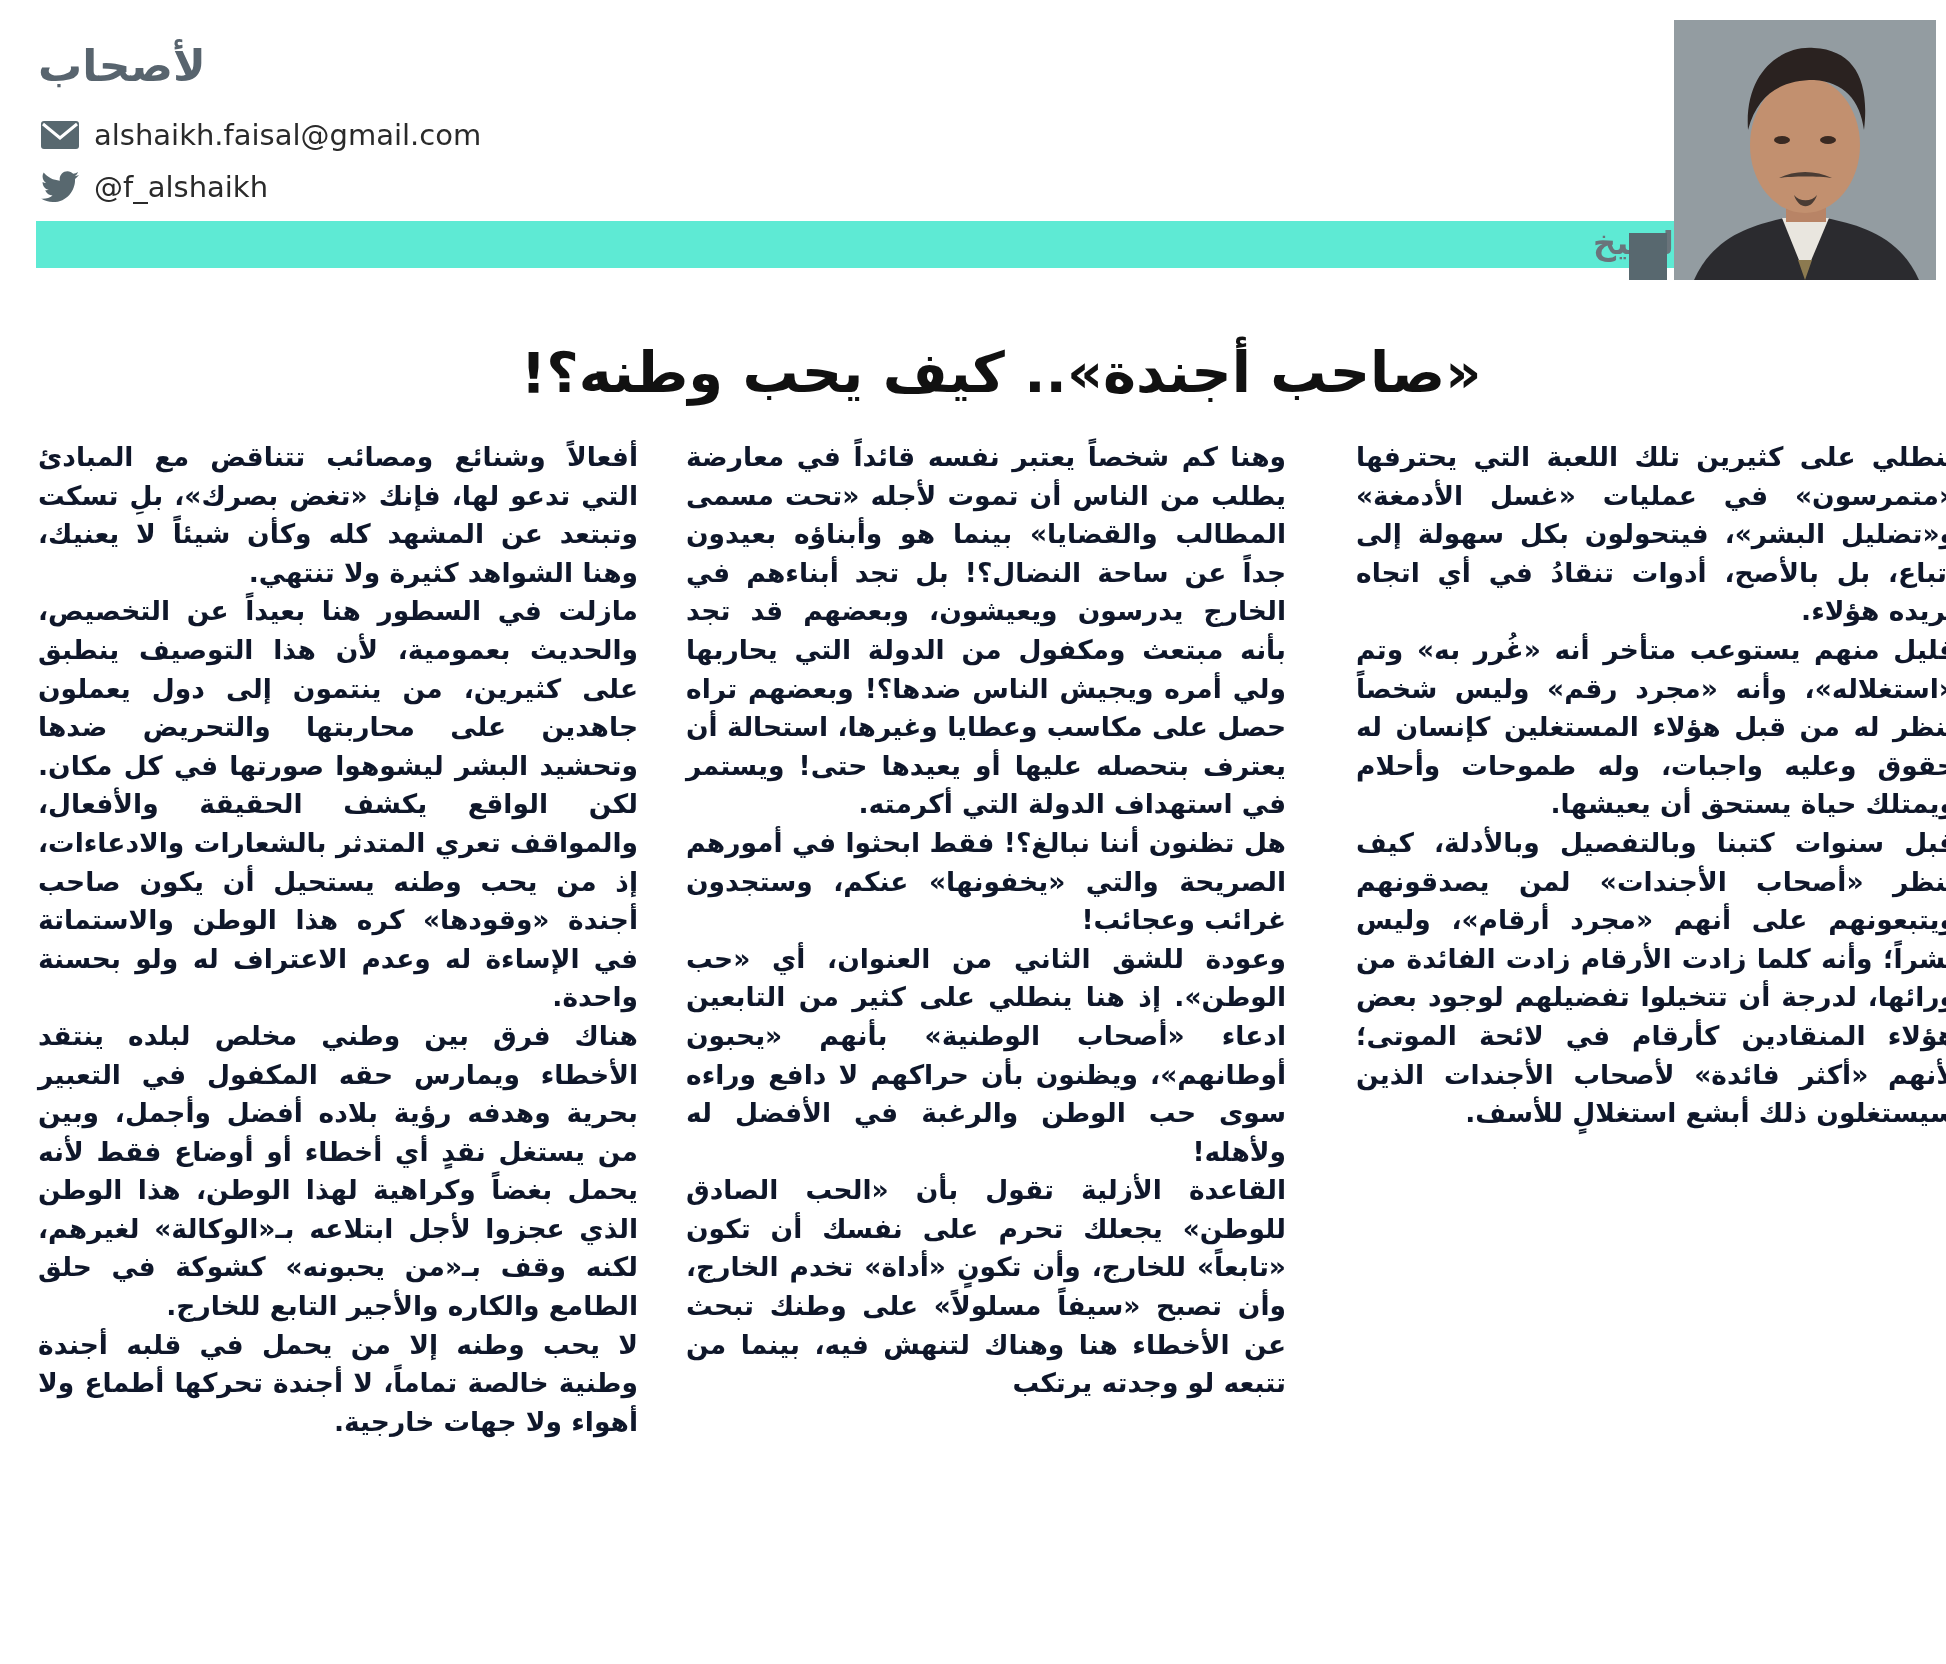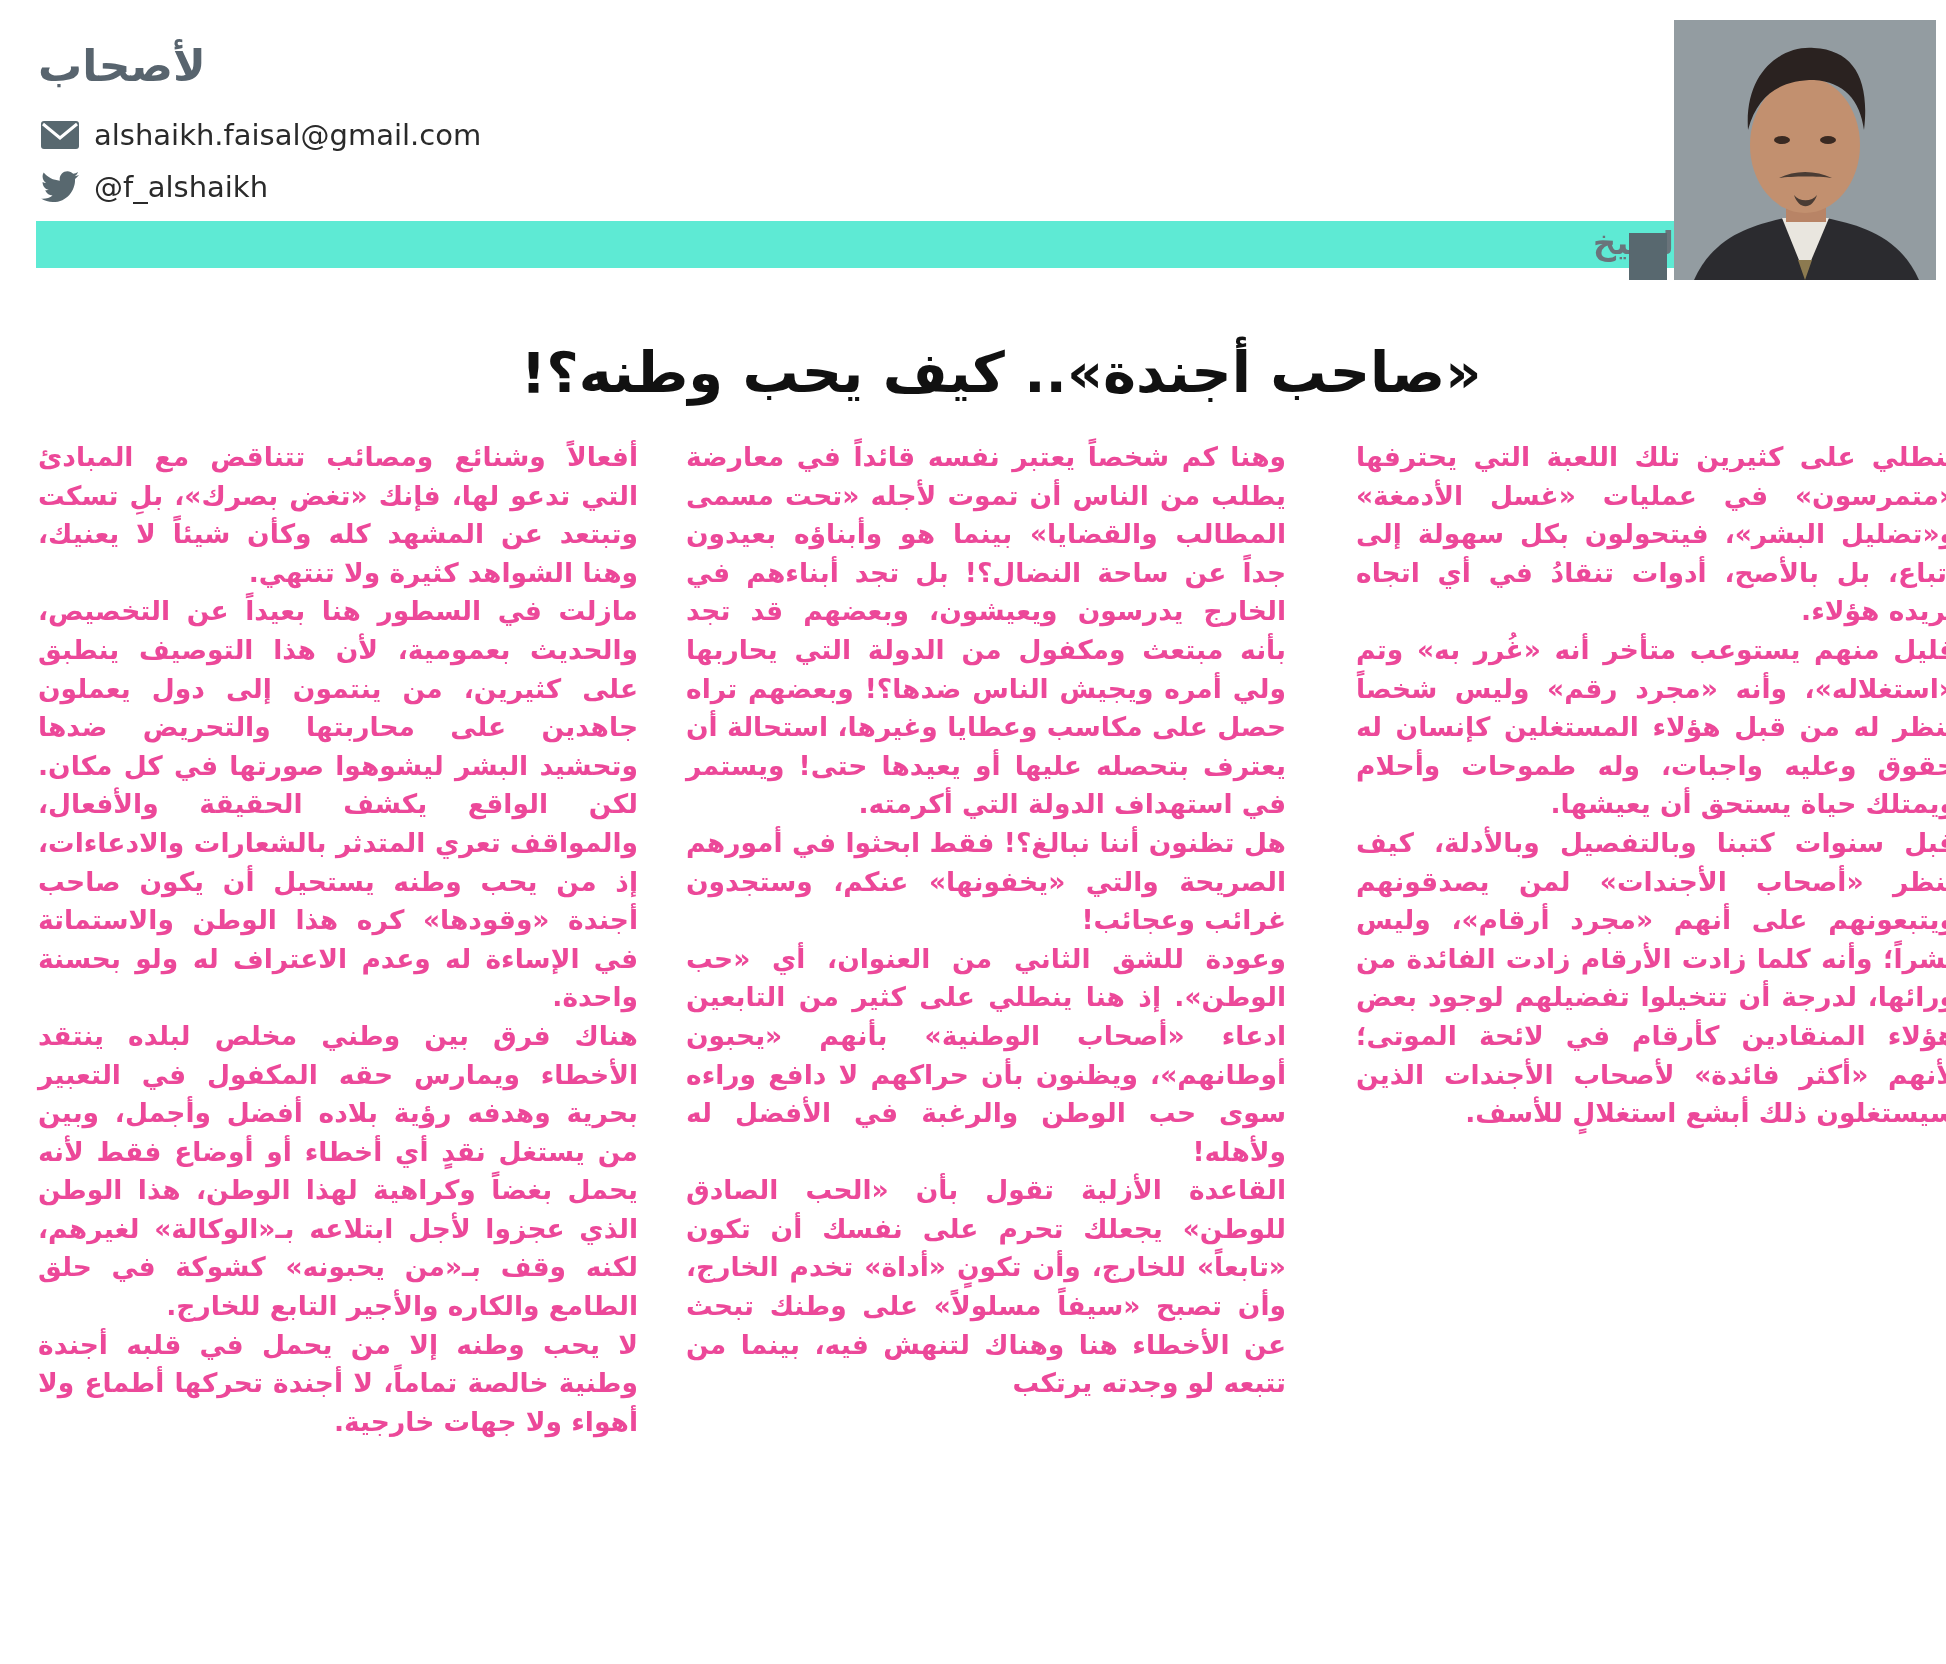--- a/index.html
+++ b/index.html
@@ -7,21 +7,21 @@
   .section-title { position:absolute; left:38px; top:40px; font-size:44px; font-weight:bold; color:#58646e; direction:rtl; letter-spacing:0; }
   .contact { position:absolute; left:38px; display:flex; align-items:center; gap:12px; font-family:"DejaVu Sans", sans-serif; font-size:29px; color:#2a2a2a; }
   .contact.email { top:118px;justify-content:flex-end; }
   .contact.twitter { top:170px; }
   .contact .icon { width:44px; height:34px; display:flex; align-items:center; justify-content:center; }
   .namebar { position:absolute; left:36px; top:221px; width:1770px; height:47px; background:#5eead4; }
   .namebar .name { position:absolute; right:16px; top:3px; font-size:32px; font-weight:bold; color:#6a747b; direction:rtl; }
   .accent-square { position:absolute; left:1629px; top:233px; width:38px; height:47px; background:#58686f; }
   .photo { position:absolute; left:1674px; top:20px; width:262px; height:260px; background:#8e989d; overflow:hidden; }
   .headline { position:absolute; left:0; width:1946px; top:340px; text-align:center; font-size:56px; font-weight:bold; direction:rtl; color:#111; font-family:"DejaVu Sans", sans-serif; letter-spacing:-1px;padding-left:28px; }
-  .column { position:absolute; top:438px; width:600px; direction:rtl; text-align:justify; text-align-last:right; font-family:"DejaVu Sans", sans-serif; font-weight:bold; font-size:26.5px; line-height:38.6px; color:#ec4899; }
+  .column { position:absolute; top:438px; width:600px; direction:rtl; text-align:justify; text-align-last:right; font-family:"DejaVu Sans", sans-serif; font-weight:bold; font-size:26.5px; line-height:38.6px; color:#0f172a; }
   .column p { margin:0; }
   .col-right { left:1332px;margin-left:24px; }
   .col-middle { left:686px; }
   .col-left { left:38px; }
 </style>
 </head>
 <body>
 
 <div class="section-title">لأصحاب</div>
 

